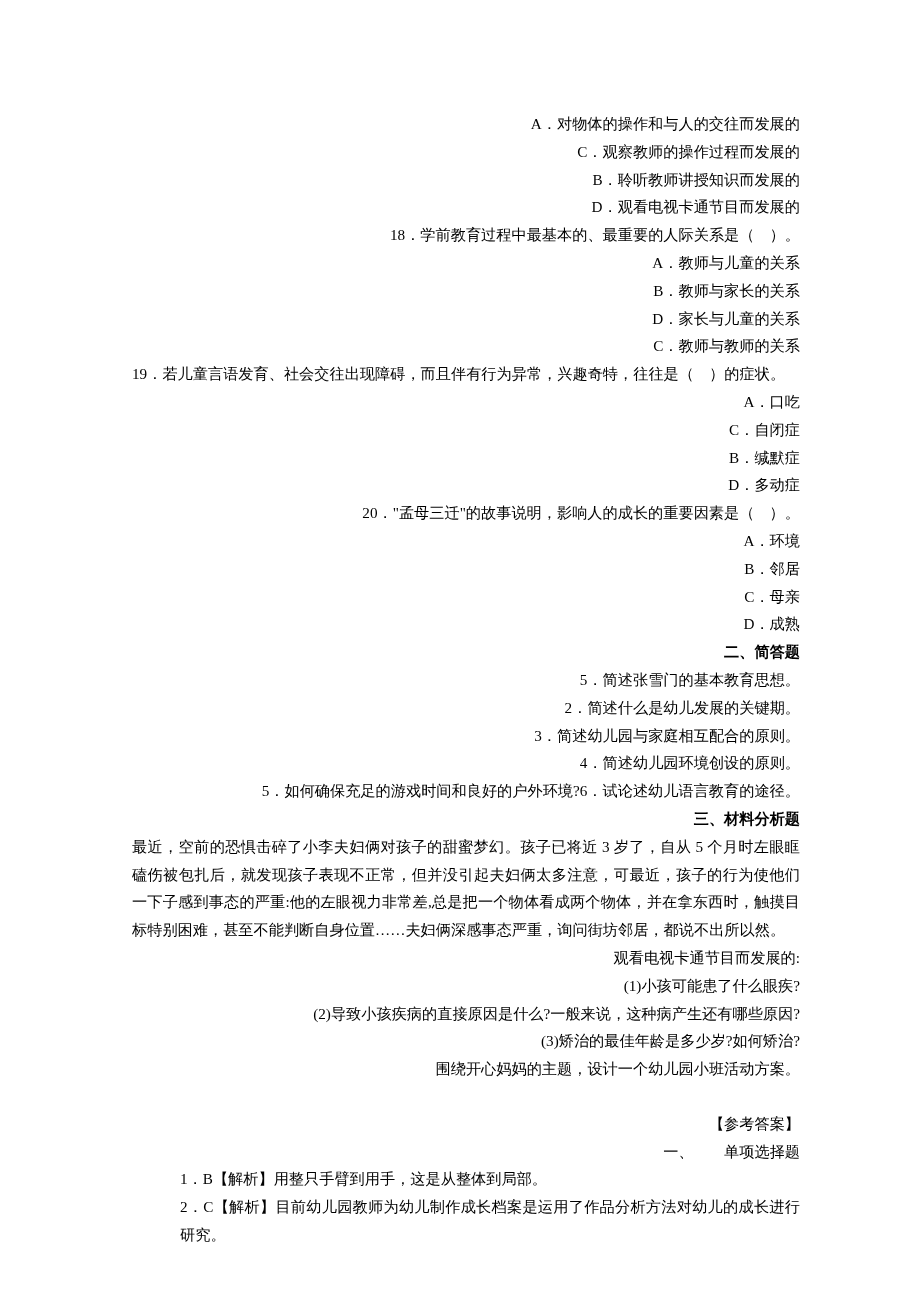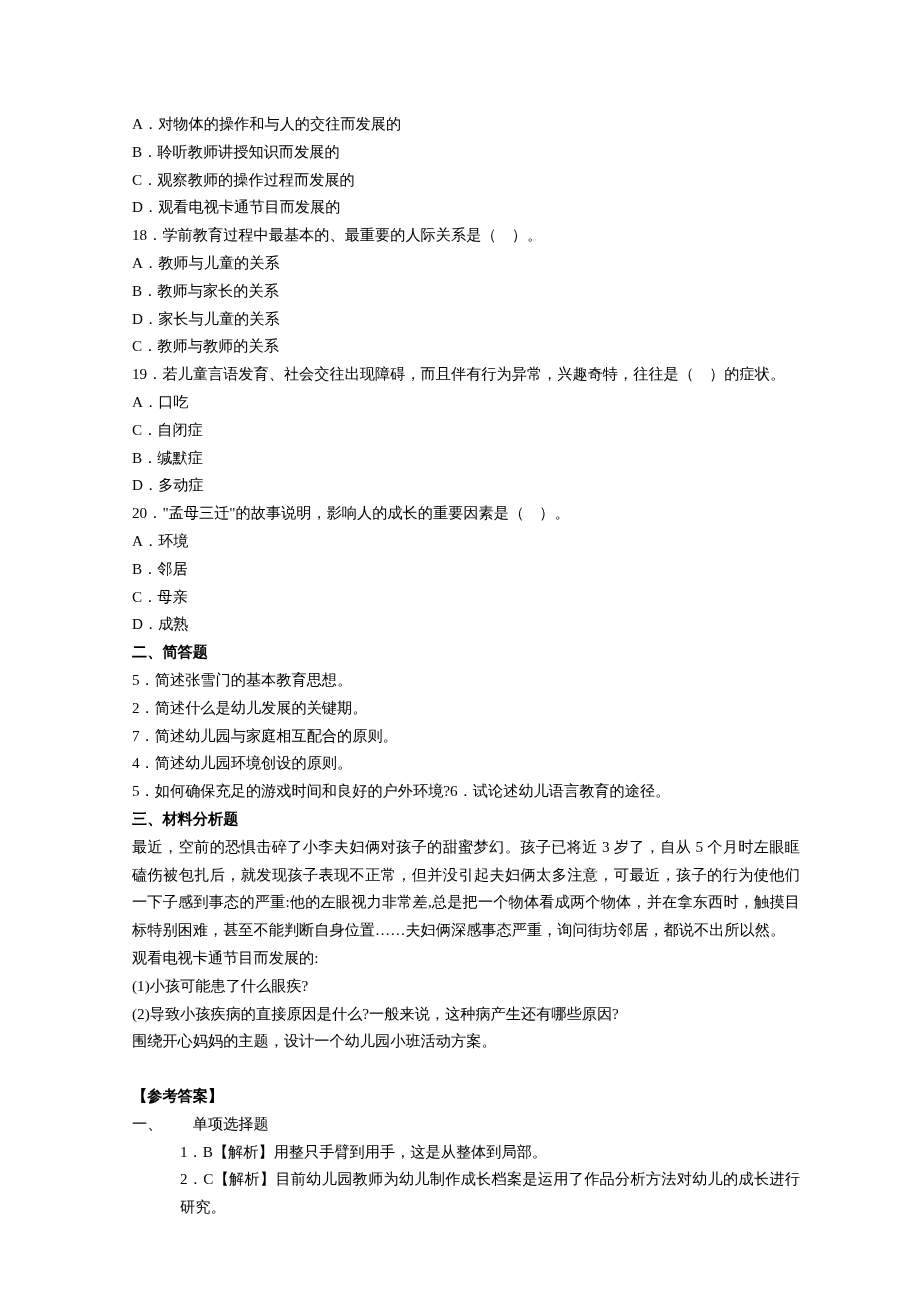--- a/index.html
+++ b/index.html
@@ -12,43 +12,43 @@
   .page {
     width: 920px;
     min-height: 1302px;
     box-sizing: border-box;
     padding: 110px 120px 80px 132px;
     font-size: 15.2px;
     line-height: 27.8px;
     text-align: justify;
   }
   .line {
-    text-align: left;
+    text-align: right;
   }
   .indent-1 {
     padding-left: 48px;
   }
   .section-title {
     font-weight: bold;
   }
   .answer-heading {
-    font-weight: bold;
+    font-weight: normal;
   }
   .answer-one {
     font-weight: normal;
   }
 </style>
 </head>
 <body>
 
 <div class="page">
 
   <div class="line">A．对物体的操作和与人的交往而发展的</div>
+  <div class="line">C．观察教师的操作过程而发展的</div>
   <div class="line">B．聆听教师讲授知识而发展的</div>
-  <div class="line">C．观察教师的操作过程而发展的</div>
   <div class="line">D．观看电视卡通节目而发展的</div>
 
   <div class="line">18．学前教育过程中最基本的、最重要的人际关系是（　）。</div>
   <div class="line">A．教师与儿童的关系</div>
   <div class="line">B．教师与家长的关系</div>
   <div class="line">D．家长与儿童的关系</div>
   <div class="line">C．教师与教师的关系</div>
 
   <div>19．若儿童言语发育、社会交往出现障碍，而且伴有行为异常，兴趣奇特，往往是（　）的症状。</div>
   <div class="line">A．口吃</div>
@@ -58,29 +58,30 @@
 
   <div class="line">20．"孟母三迁"的故事说明，影响人的成长的重要因素是（　）。</div>
   <div class="line">A．环境</div>
   <div class="line">B．邻居</div>
   <div class="line">C．母亲</div>
   <div class="line">D．成熟</div>
 
   <div class="line section-title">二、简答题</div>
   <div class="line">5．简述张雪门的基本教育思想。</div>
   <div class="line">2．简述什么是幼儿发展的关键期。</div>
-  <div class="line">7．简述幼儿园与家庭相互配合的原则。</div>
+  <div class="line">3．简述幼儿园与家庭相互配合的原则。</div>
   <div class="line">4．简述幼儿园环境创设的原则。</div>
   <div class="line">5．如何确保充足的游戏时间和良好的户外环境?6．试论述幼儿语言教育的途径。</div>
 
   <div class="line section-title">三、材料分析题</div>
   <div>最近，空前的恐惧击碎了小李夫妇俩对孩子的甜蜜梦幻。孩子已将近 3 岁了，自从 5 个月时左眼眶磕伤被包扎后，就发现孩子表现不正常，但并没引起夫妇俩太多注意，可最近，孩子的行为使他们一下子感到事态的严重:他的左眼视力非常差,总是把一个物体看成两个物体，并在拿东西时，触摸目标特别困难，甚至不能判断自身位置……夫妇俩深感事态严重，询问街坊邻居，都说不出所以然。</div>
   <div class="line">观看电视卡通节目而发展的:</div>
   <div class="line">(1)小孩可能患了什么眼疾?</div>
   <div class="line">(2)导致小孩疾病的直接原因是什么?一般来说，这种病产生还有哪些原因?</div>
+  <div class="line">(3)矫治的最佳年龄是多少岁?如何矫治?</div>
 
   <div class="line">围绕开心妈妈的主题，设计一个幼儿园小班活动方案。</div>
 
   <div style="height:27px;"></div>
 
   <div class="line answer-heading">【参考答案】</div>
   <div class="line answer-one">一、　　单项选择题</div>
   <div class="indent-1">1．B【解析】用整只手臂到用手，这是从整体到局部。</div>
   <div class="indent-1">2．C【解析】目前幼儿园教师为幼儿制作成长档案是运用了作品分析方法对幼儿的成长进行研究。</div>
 

